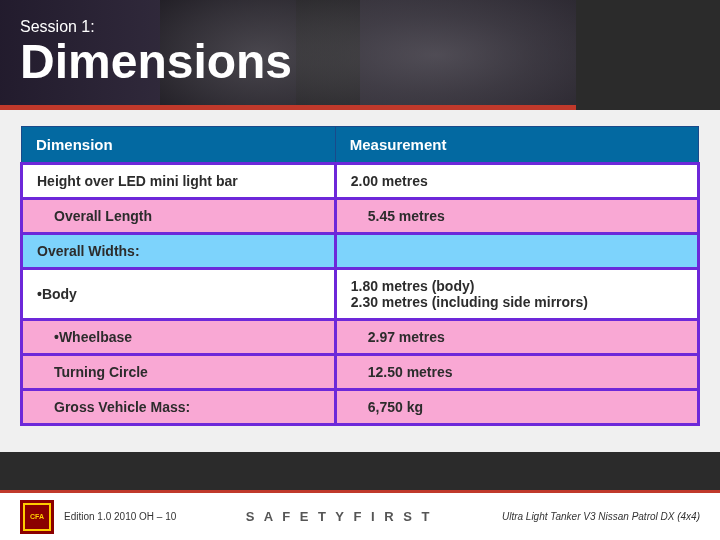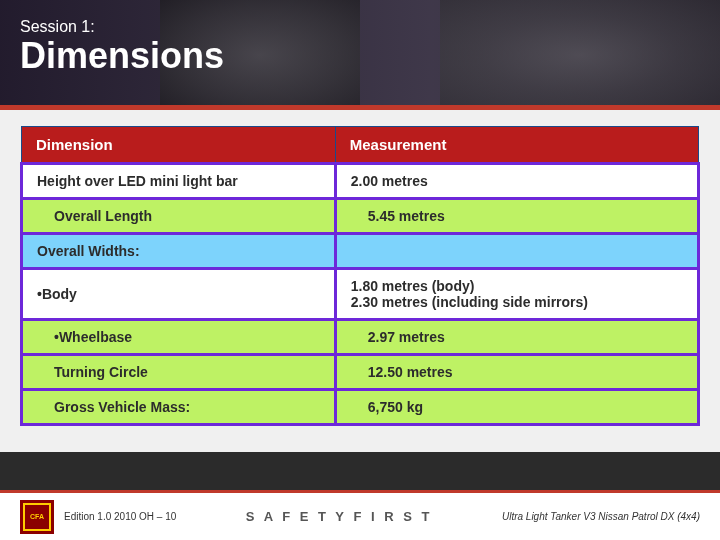--- a/index.html
+++ b/index.html
@@ -7,21 +7,21 @@
       width: 720px;
       height: 540px;
       overflow: hidden;
       font-family: Arial, sans-serif;
       background: #2b2b2b;
     }
 
     
     .header {
       position: relative;
-      width: 720px;
+      width: 576px;
       height: 110px;
       overflow: hidden;
       background: #6d28d9;
     }
 
     .header-bg {
       position: absolute;
       top: 0; left: 0; right: 0; bottom: 0;
       background: linear-gradient(90deg, #1a1a1a 0%, #2a2a2a 30%, #3a3a3a 60%, #2a2a2a 100%);
       opacity: 0.9;
@@ -54,21 +54,21 @@
     }
 
     .session-label {
       color: #ffffff;
       font-size: 16px;
       font-weight: normal;
     }
 
     .session-title {
       color: #ffffff;
-      font-size: 36px;
+      font-size: 48px;
       font-weight: bold;
       line-height: 1.1;
     }
 
     
     .header-accent {
       position: absolute;
       bottom: 0;
       left: 0;
       right: 0;
@@ -85,21 +85,21 @@
     }
 
     
     .dimensions-table {
       width: 100%;
       border-collapse: collapse;
       margin-bottom: 10px;
     }
 
     .dimensions-table th {
-      background: #b91c1c;
+      background: #0369a1;
       color: #ffffff;
       font-size: 15px;
       font-weight: bold;
       padding: 9px 14px;
       text-align: left;
       border: 1px solid #1a4a8a;
     }
 
     .dimensions-table td {
       padding: 8px 14px;
@@ -107,21 +107,21 @@
       border: 3px solid #6d28d9;
     }
 
     .row-white td {
       background: #ffffff;
       color: #2c2c2c;
       font-weight: bold;
     }
 
     .row-light td {
-      background: #bef264;
+      background: #f9a8d4;
       color: #2c2c2c;
       font-weight: bold;
       padding-left: 31px;
     }
 
     .row-grey-header td {
       background: #7dd3fc;
       color: #2c2c2c;
       font-weight: bold;
     }

